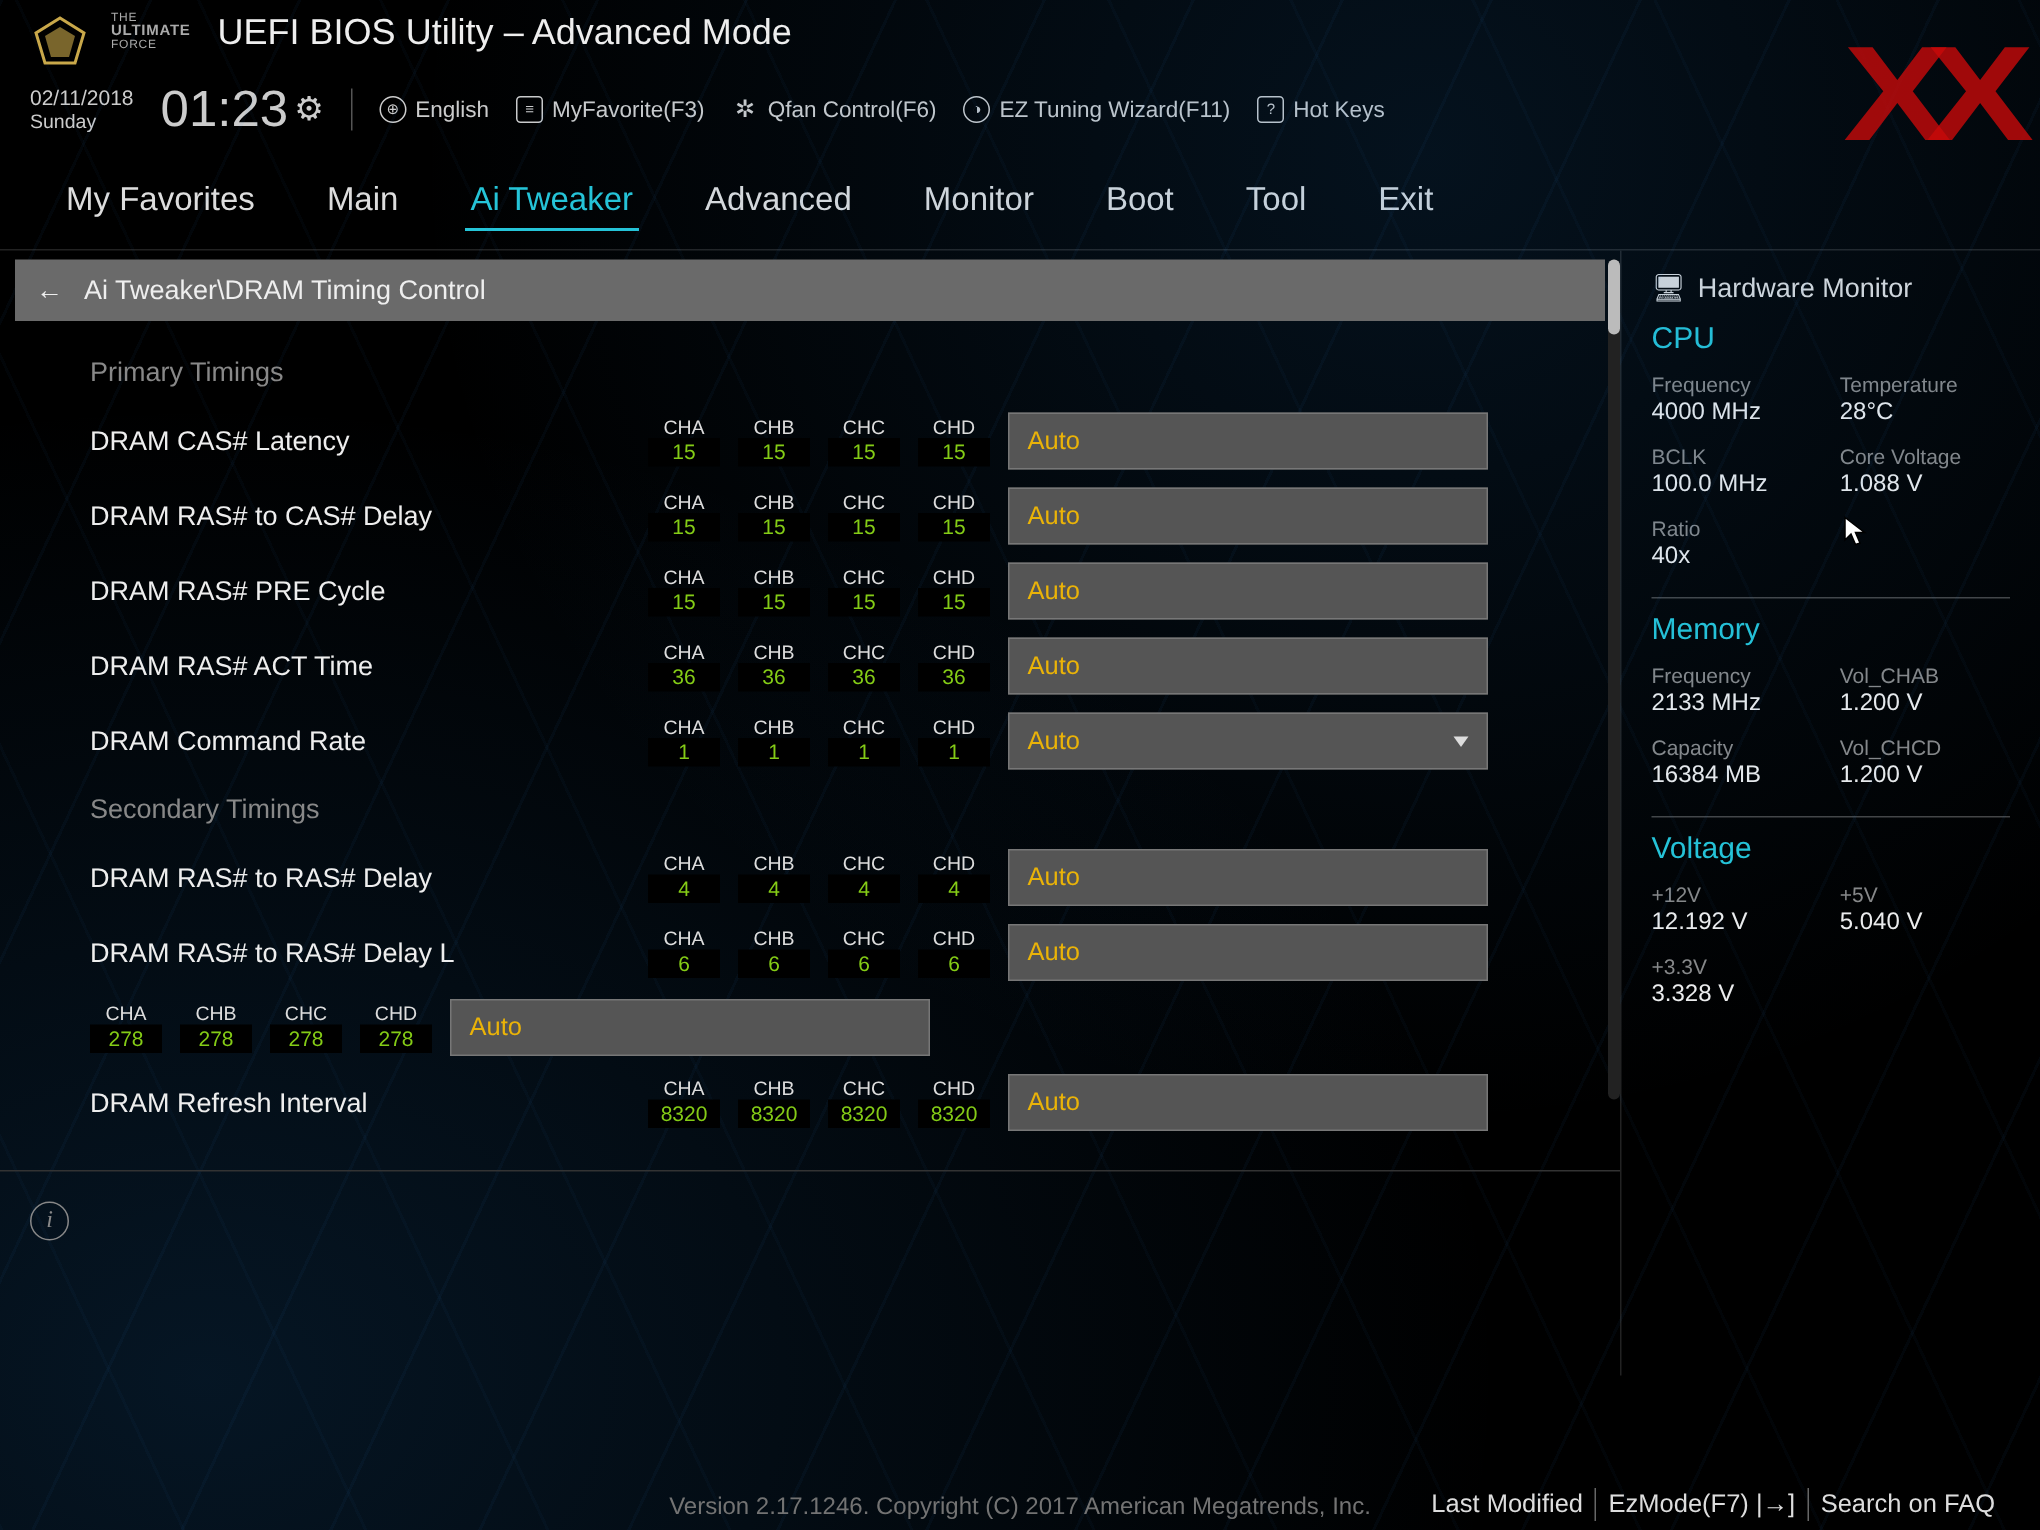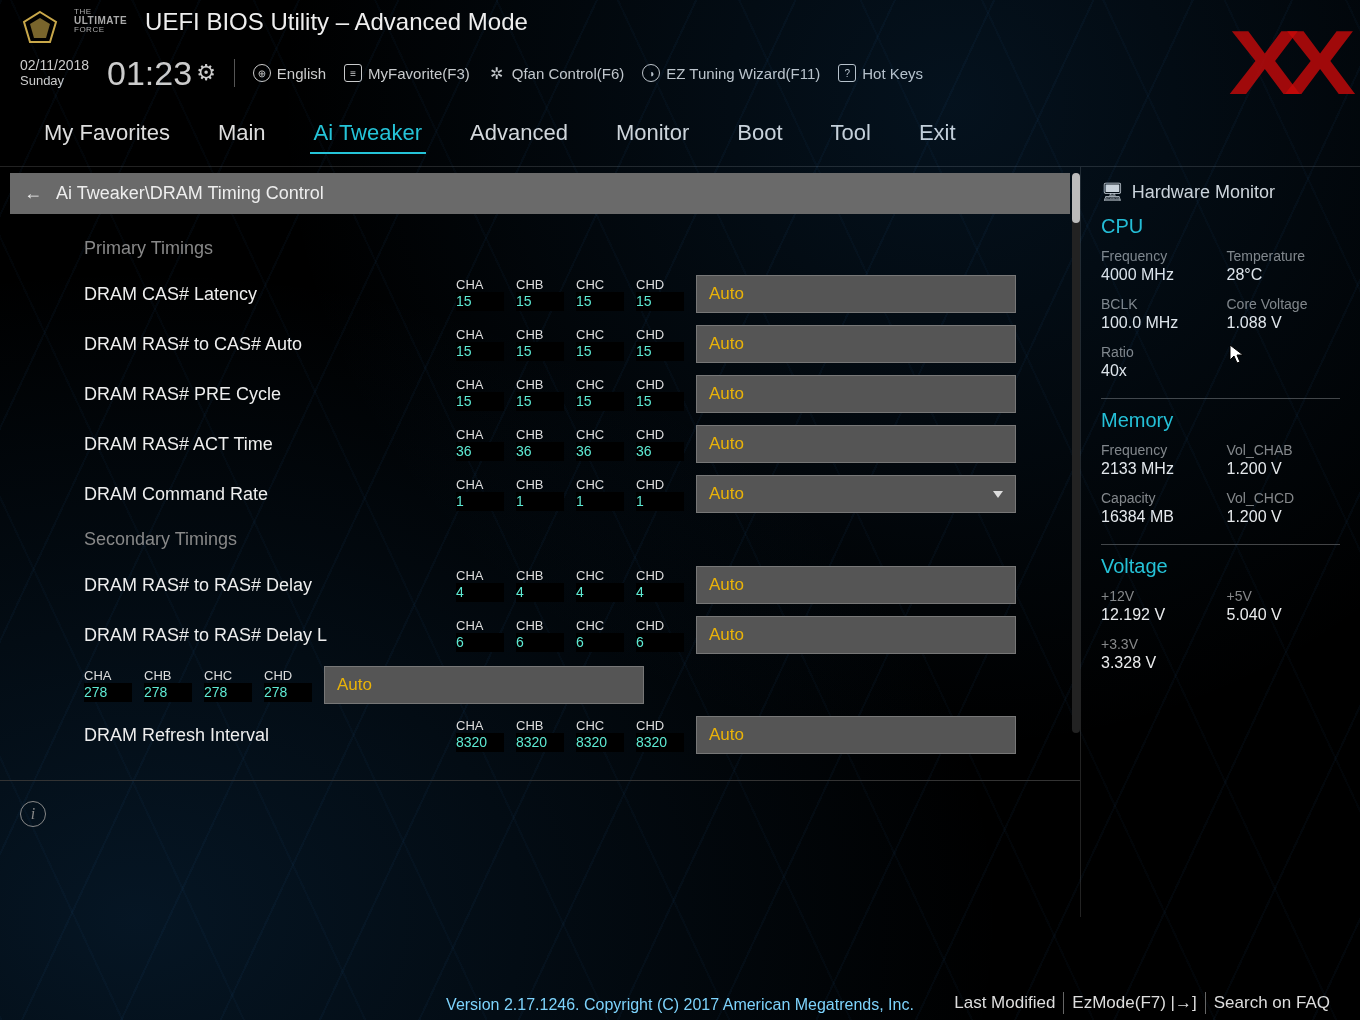--- a/index.html
+++ b/index.html
@@ -73,40 +73,40 @@
   position: relative;
 }
 .breadcrumb-bar {
   margin: 6px 10px;
   background: #6a6a6a;
   padding: 10px 14px;
   display: flex; align-items: center; gap: 14px;
   font-size: 18px; color: #eee;
 }
 .settings-list {
-  padding: 8px 30px 8px 84px;
+  padding: 8px 30px 8px 60px;
   height: 560px;
   overflow: hidden;
 }
 .section-head {
   color: #888; font-size: 18px; padding: 10px 0;
 }
 .row {
   display: flex; align-items: center;
   height: 50px;
   gap: 12px;
 }
 .row .label { width: 360px; font-size: 18px; color: #eee; }
 .ch-group { display: flex; gap: 12px; }
 .ch {
-  width: 48px; 
+  width: 48px; text-align: center;
   font-size: 13px; line-height: 1.2;
 }
 .ch .chname { color: #ddd; }
-.ch .chval { background: #000; color: #5eead4; padding: 1px 0; font-size: 14px; }
+.ch .chval { background: #000; color: #84cc16; padding: 1px 0; font-size: 14px; }
 .val-input {
   flex: 1; max-width: 320px;
   background: #555; color: #eab308;
   border: 1px solid #777;
   padding: 8px 12px;
   font-size: 17px;
   display: flex; justify-content: space-between; align-items: center;
 }
 .dropdown-caret { width: 0; height: 0; border-left: 5px solid transparent; border-right: 5px solid transparent; border-top: 7px solid #ddd; }
 
@@ -147,21 +147,21 @@
 .footer {
   position: absolute; bottom: 0; left: 0; right: 0;
   display: flex; justify-content: flex-end; align-items: center;
   gap: 8px;
   padding: 14px 30px 6px 30px;
   font-size: 17px; color: #ddd;
 }
 .footer .fsep { width: 1px; height: 22px; background: #666; }
 .copyright {
   position: absolute; bottom: 6px; left: 0; right: 0;
-  text-align: center; font-size: 16px; color: #7dd3fc; margin-top: 20px;
+  text-align: center; font-size: 16px; color: #737373; margin-top: 20px;
 }
 
 .watermark {
   position: absolute; top: 12px; right: 30px;
   font-size: 90px; font-weight: 900; color: rgba(200,10,10,0.8);
   letter-spacing: -14px; z-index: 5;
   transform: scaleX(1.2);
 }
 .cursor {
   position: absolute; top: 344px; right: 115px;
@@ -259,21 +259,21 @@
             <div class="ch">
               <div class="chname">CHD</div>
               <div class="chval">15</div>
             </div>
           </div>
           <div class="val-input">
             <span>Auto</span>
           </div>
         </div>
         <div class="row">
-          <div class="label">DRAM RAS# to CAS# Auto</div>
+          <div class="label">DRAM RAS# to CAS# Delay</div>
           <div class="ch-group">
             <div class="ch">
               <div class="chname">CHA</div>
               <div class="chval">15</div>
             </div>
             <div class="ch">
               <div class="chname">CHB</div>
               <div class="chval">15</div>
             </div>
             <div class="ch">

